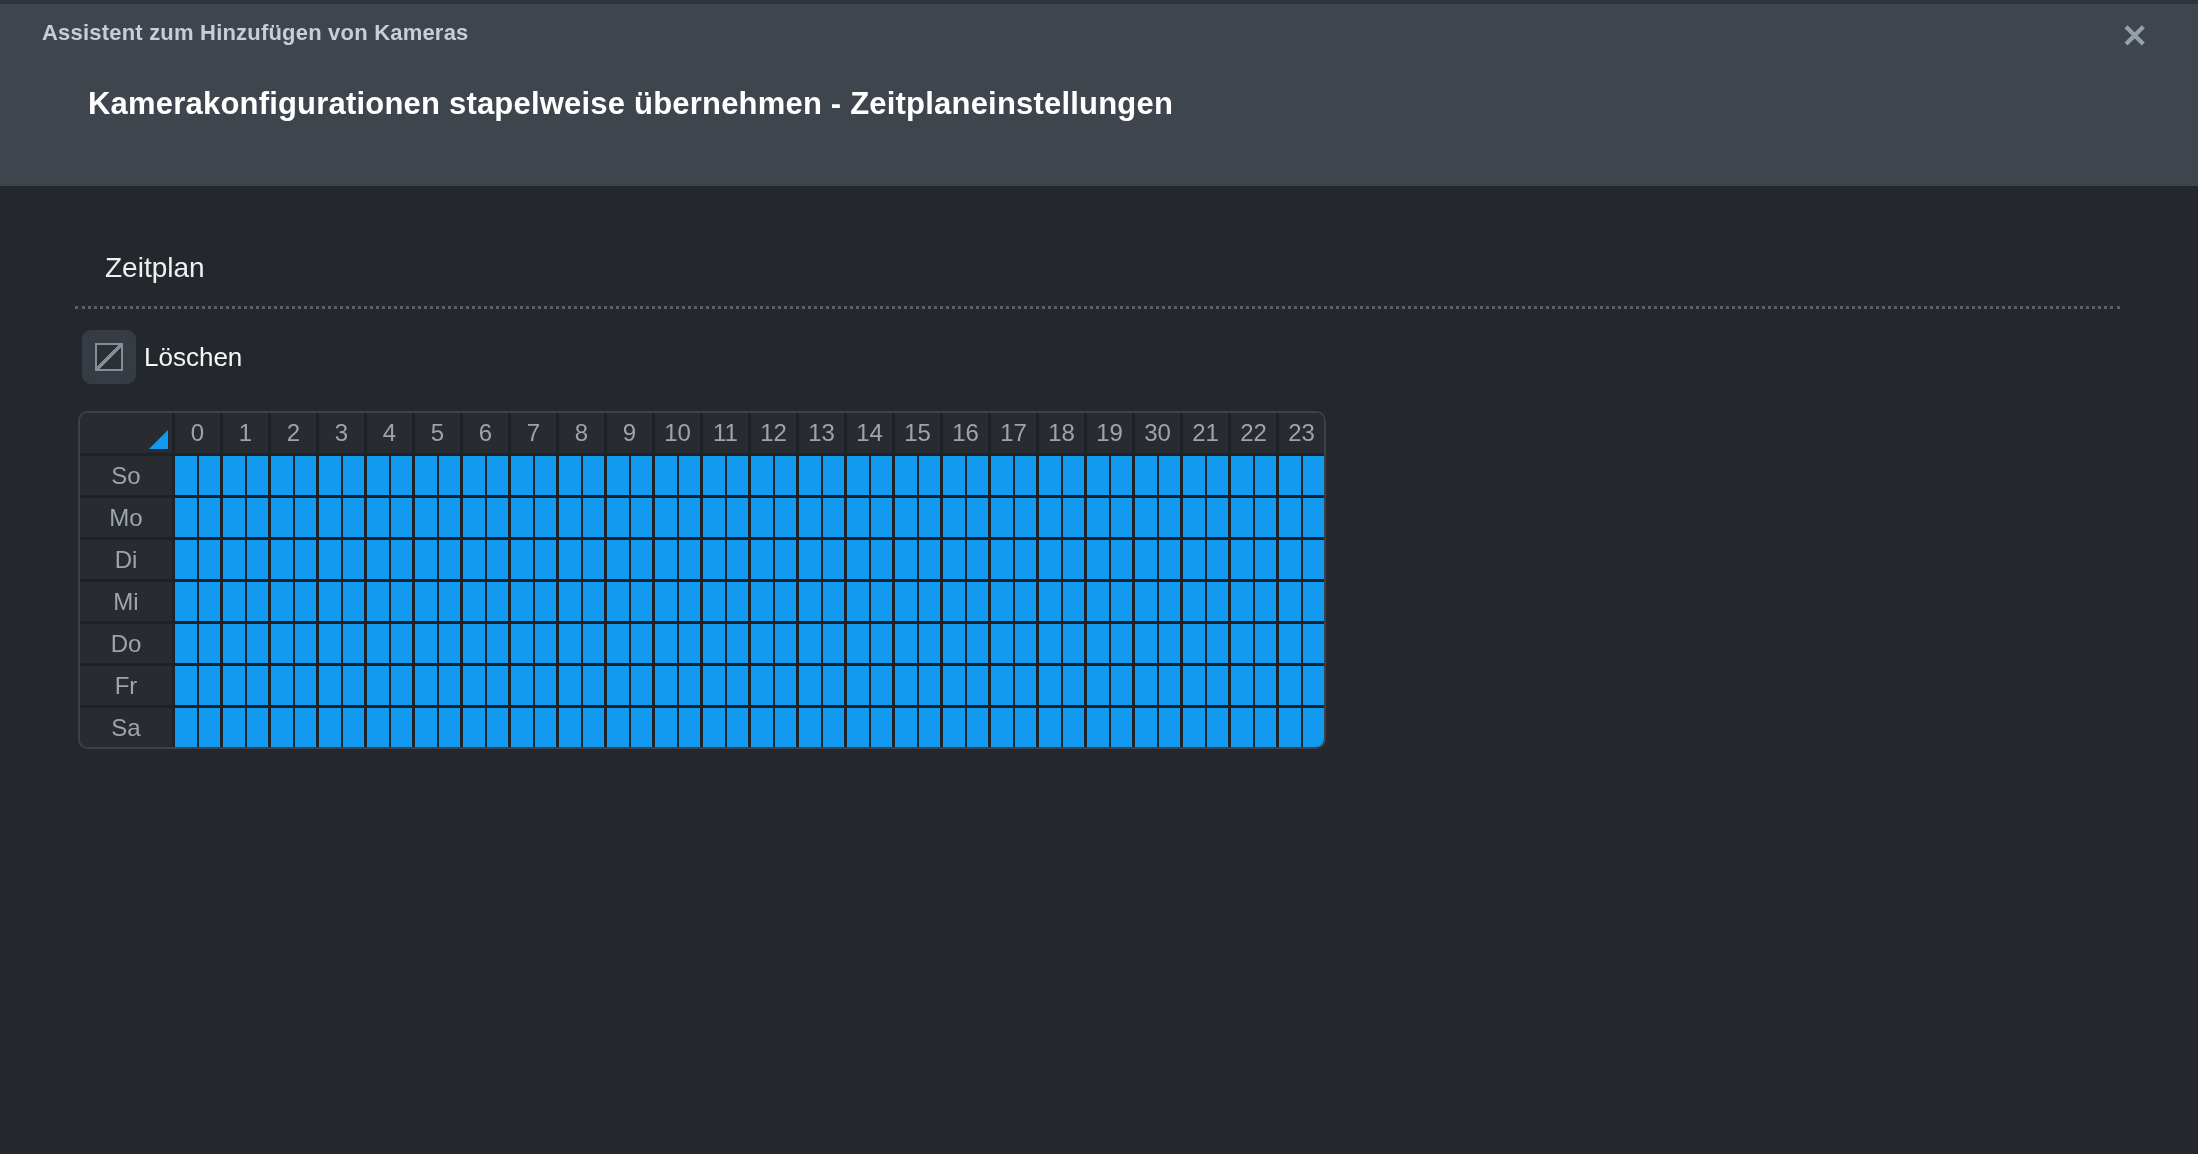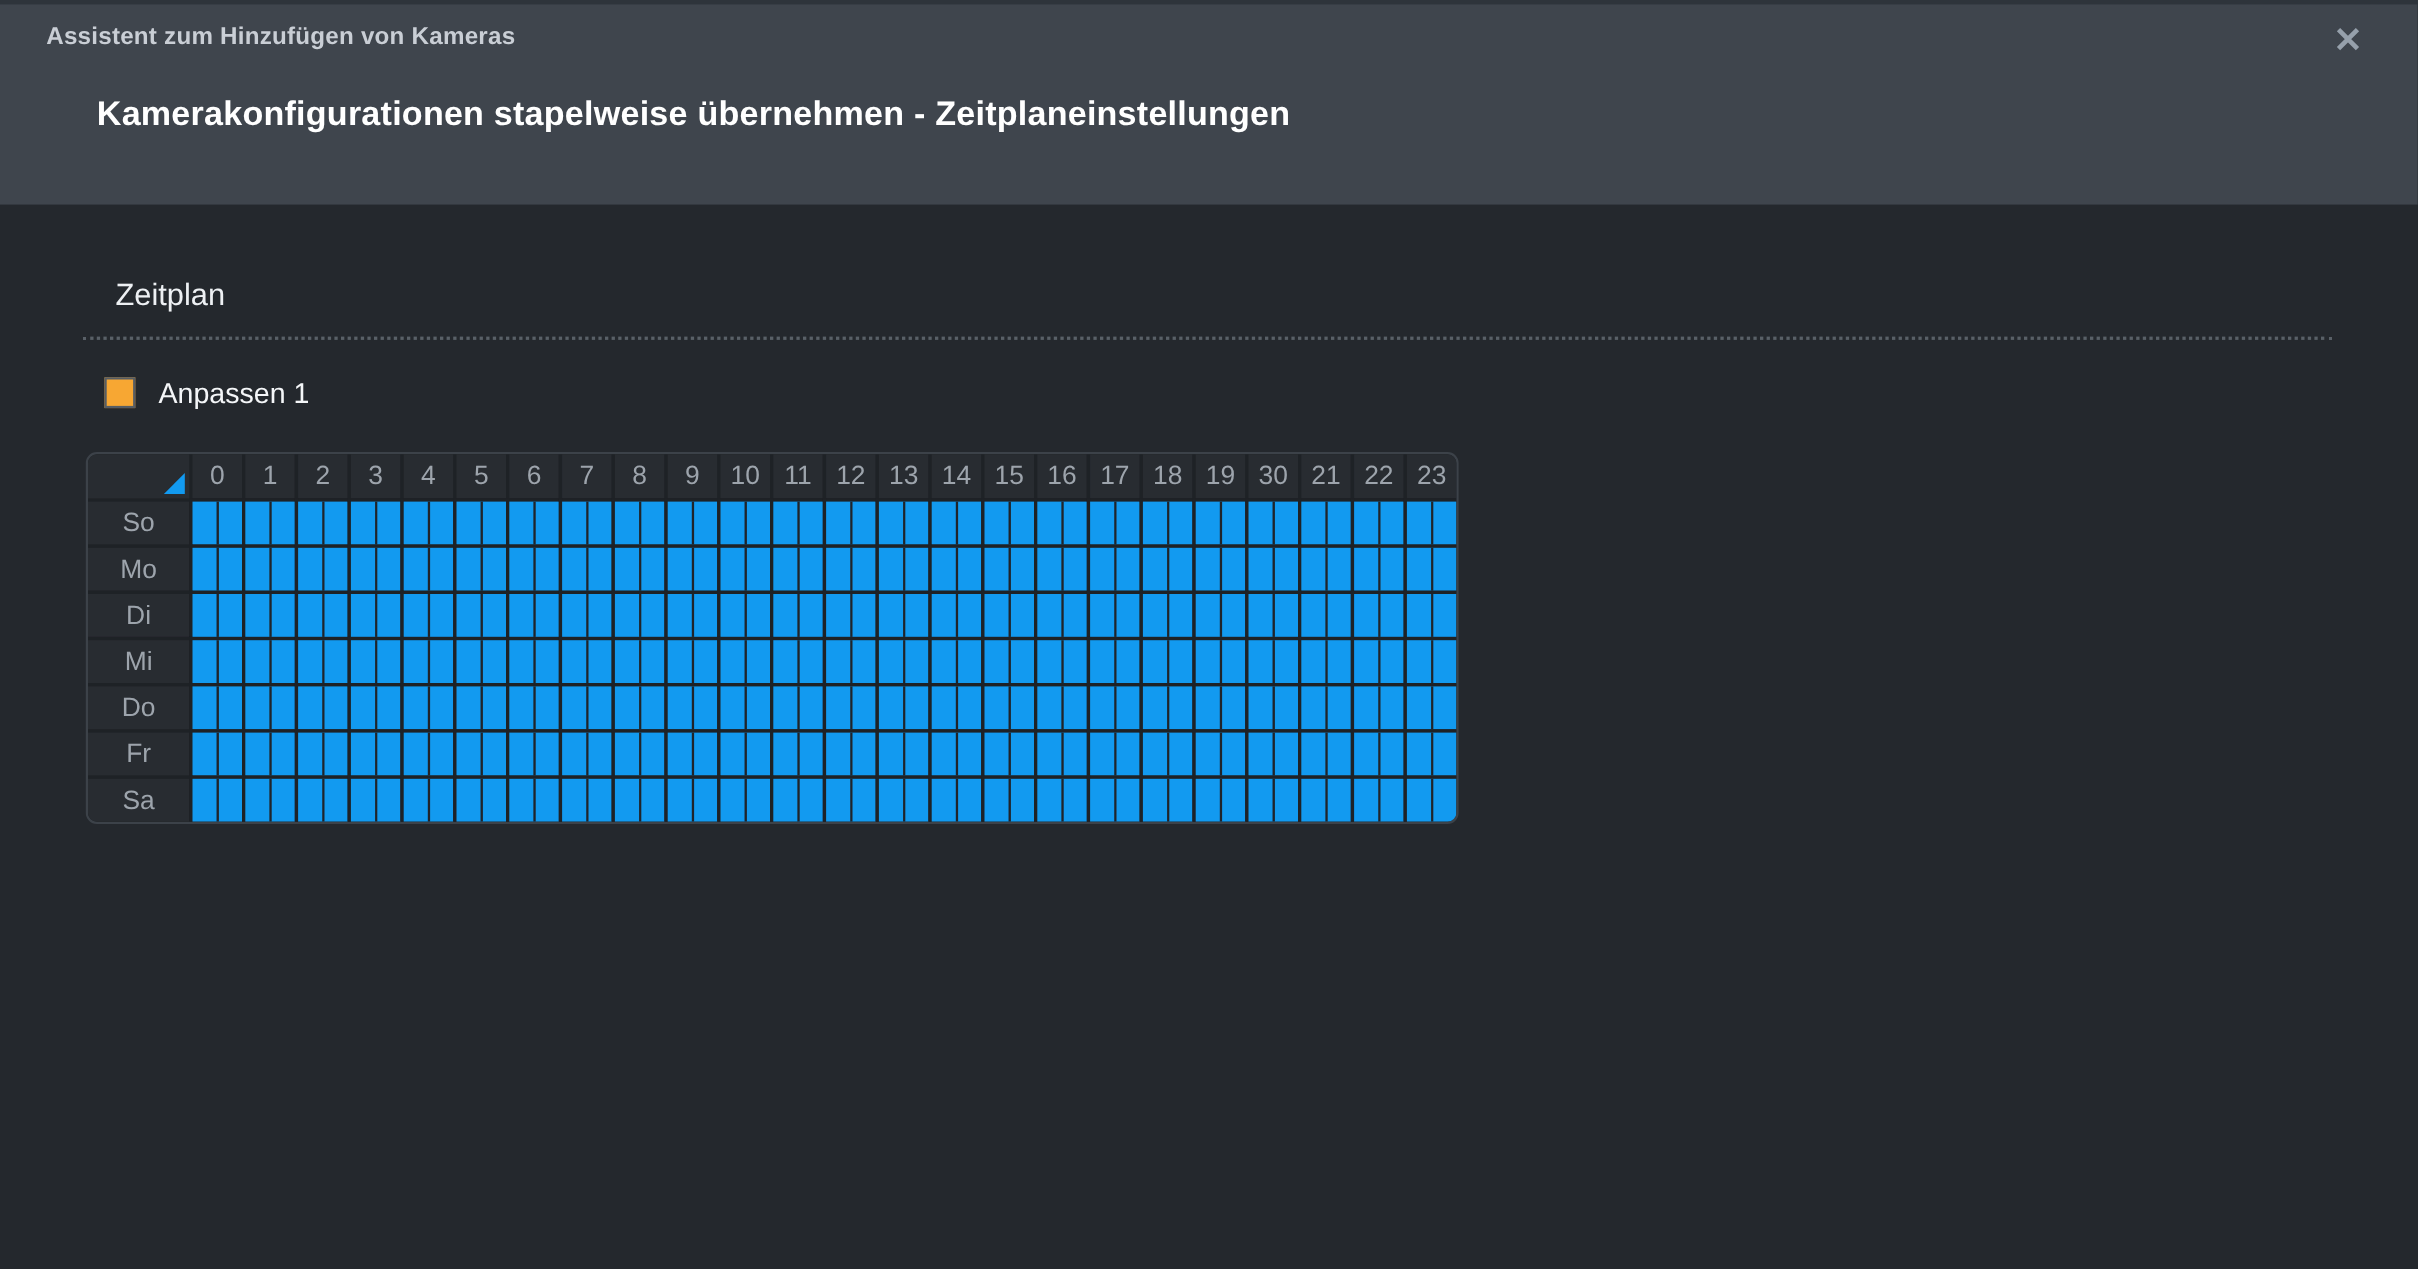--- a/index.html
+++ b/index.html
@@ -107,24 +107,24 @@
     <span class="close-x">✕</span>
     <h1 class="step-title">Kamerakonfigurationen stapelweise übernehmen - Zeitplaneinstellungen</h1>
   </header>
 
   <main class="bodyarea">
     <h2 class="section-title">Zeitplan</h2>
     <div class="dotted-divider"></div>
 
     <div class="legend">
         <div class="legend-item">
-          <span class="swatch-frame">
-            <span class="swatch" style="background: rgb(247, 167, 51);"></span>
+          <span class="swatch-frame selected">
+            <span class="swatch erase"></span>
           </span>
-          <span class="legend-label">Anpassen 1</span>
+          <span class="legend-label">Löschen</span>
         </div>
       </div>
 
     <div class="sgrid">
         <div class="sg-hdr sg-corner">
           <span class="sg-tri" style="border-bottom-color: rgb(18, 154, 240);"></span>
         </div>
         <div class="sg-hdr">0</div>
         <div class="sg-hdr">1</div>
         <div class="sg-hdr">2</div>

